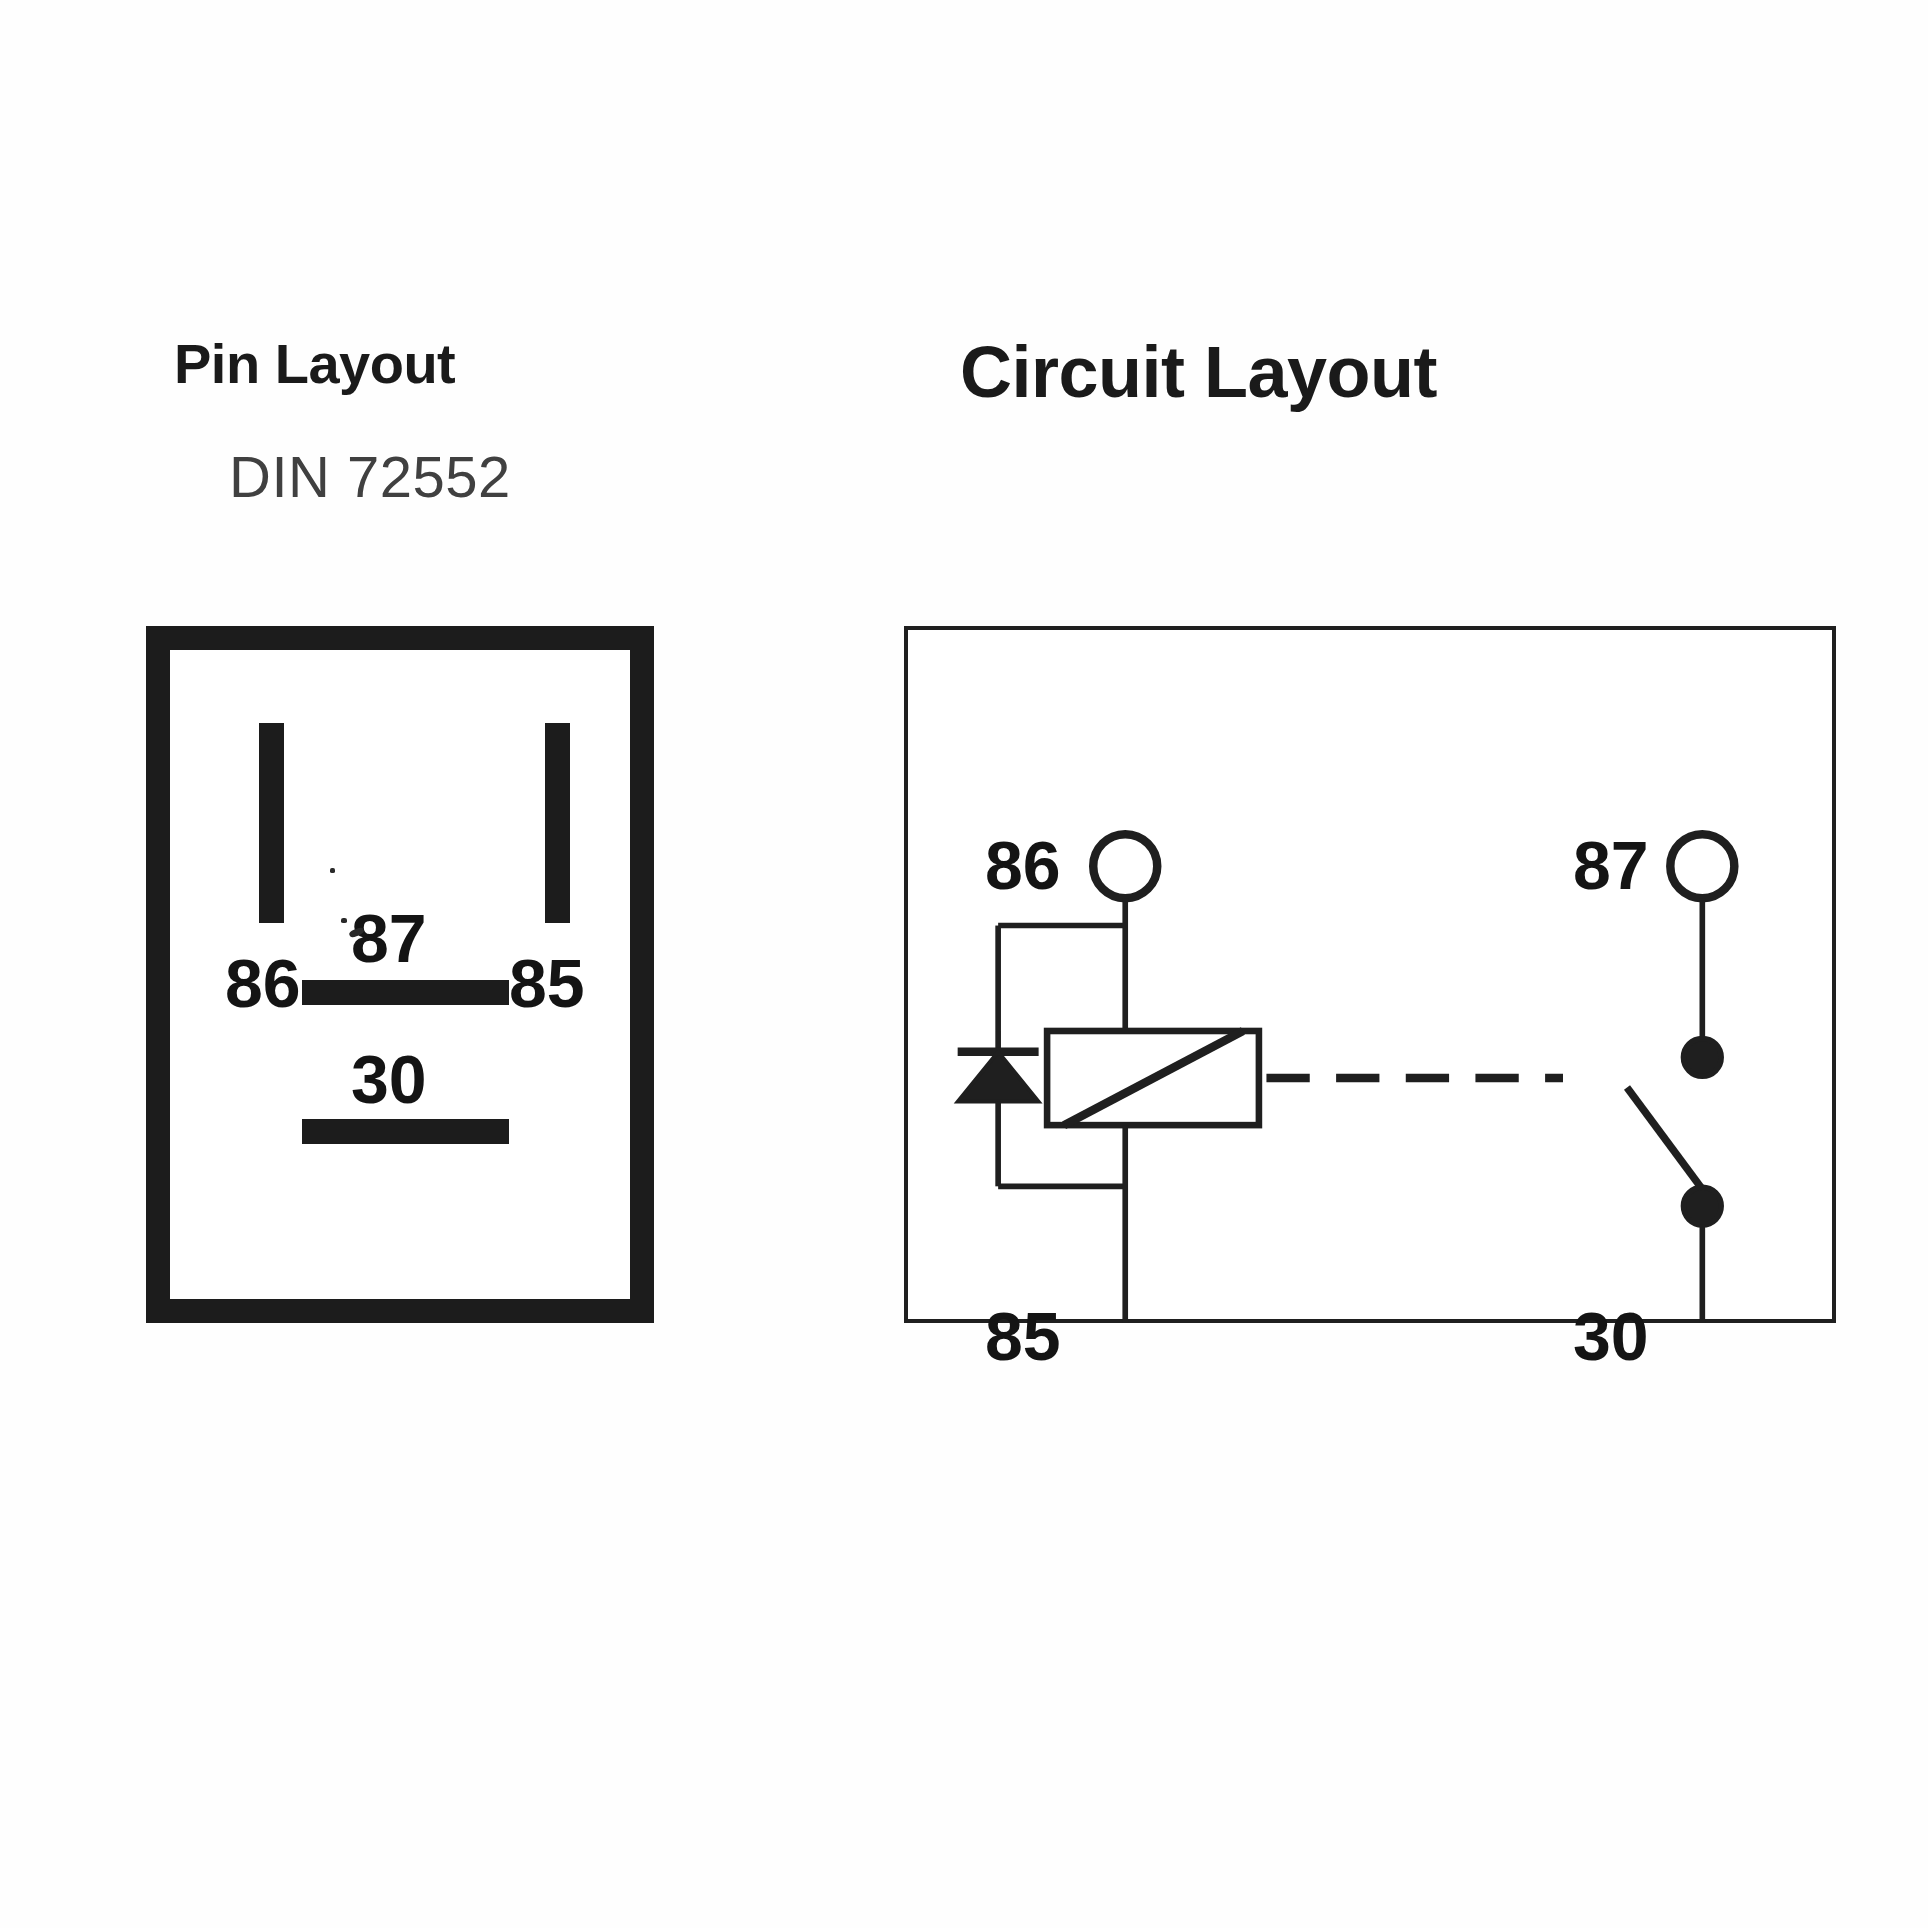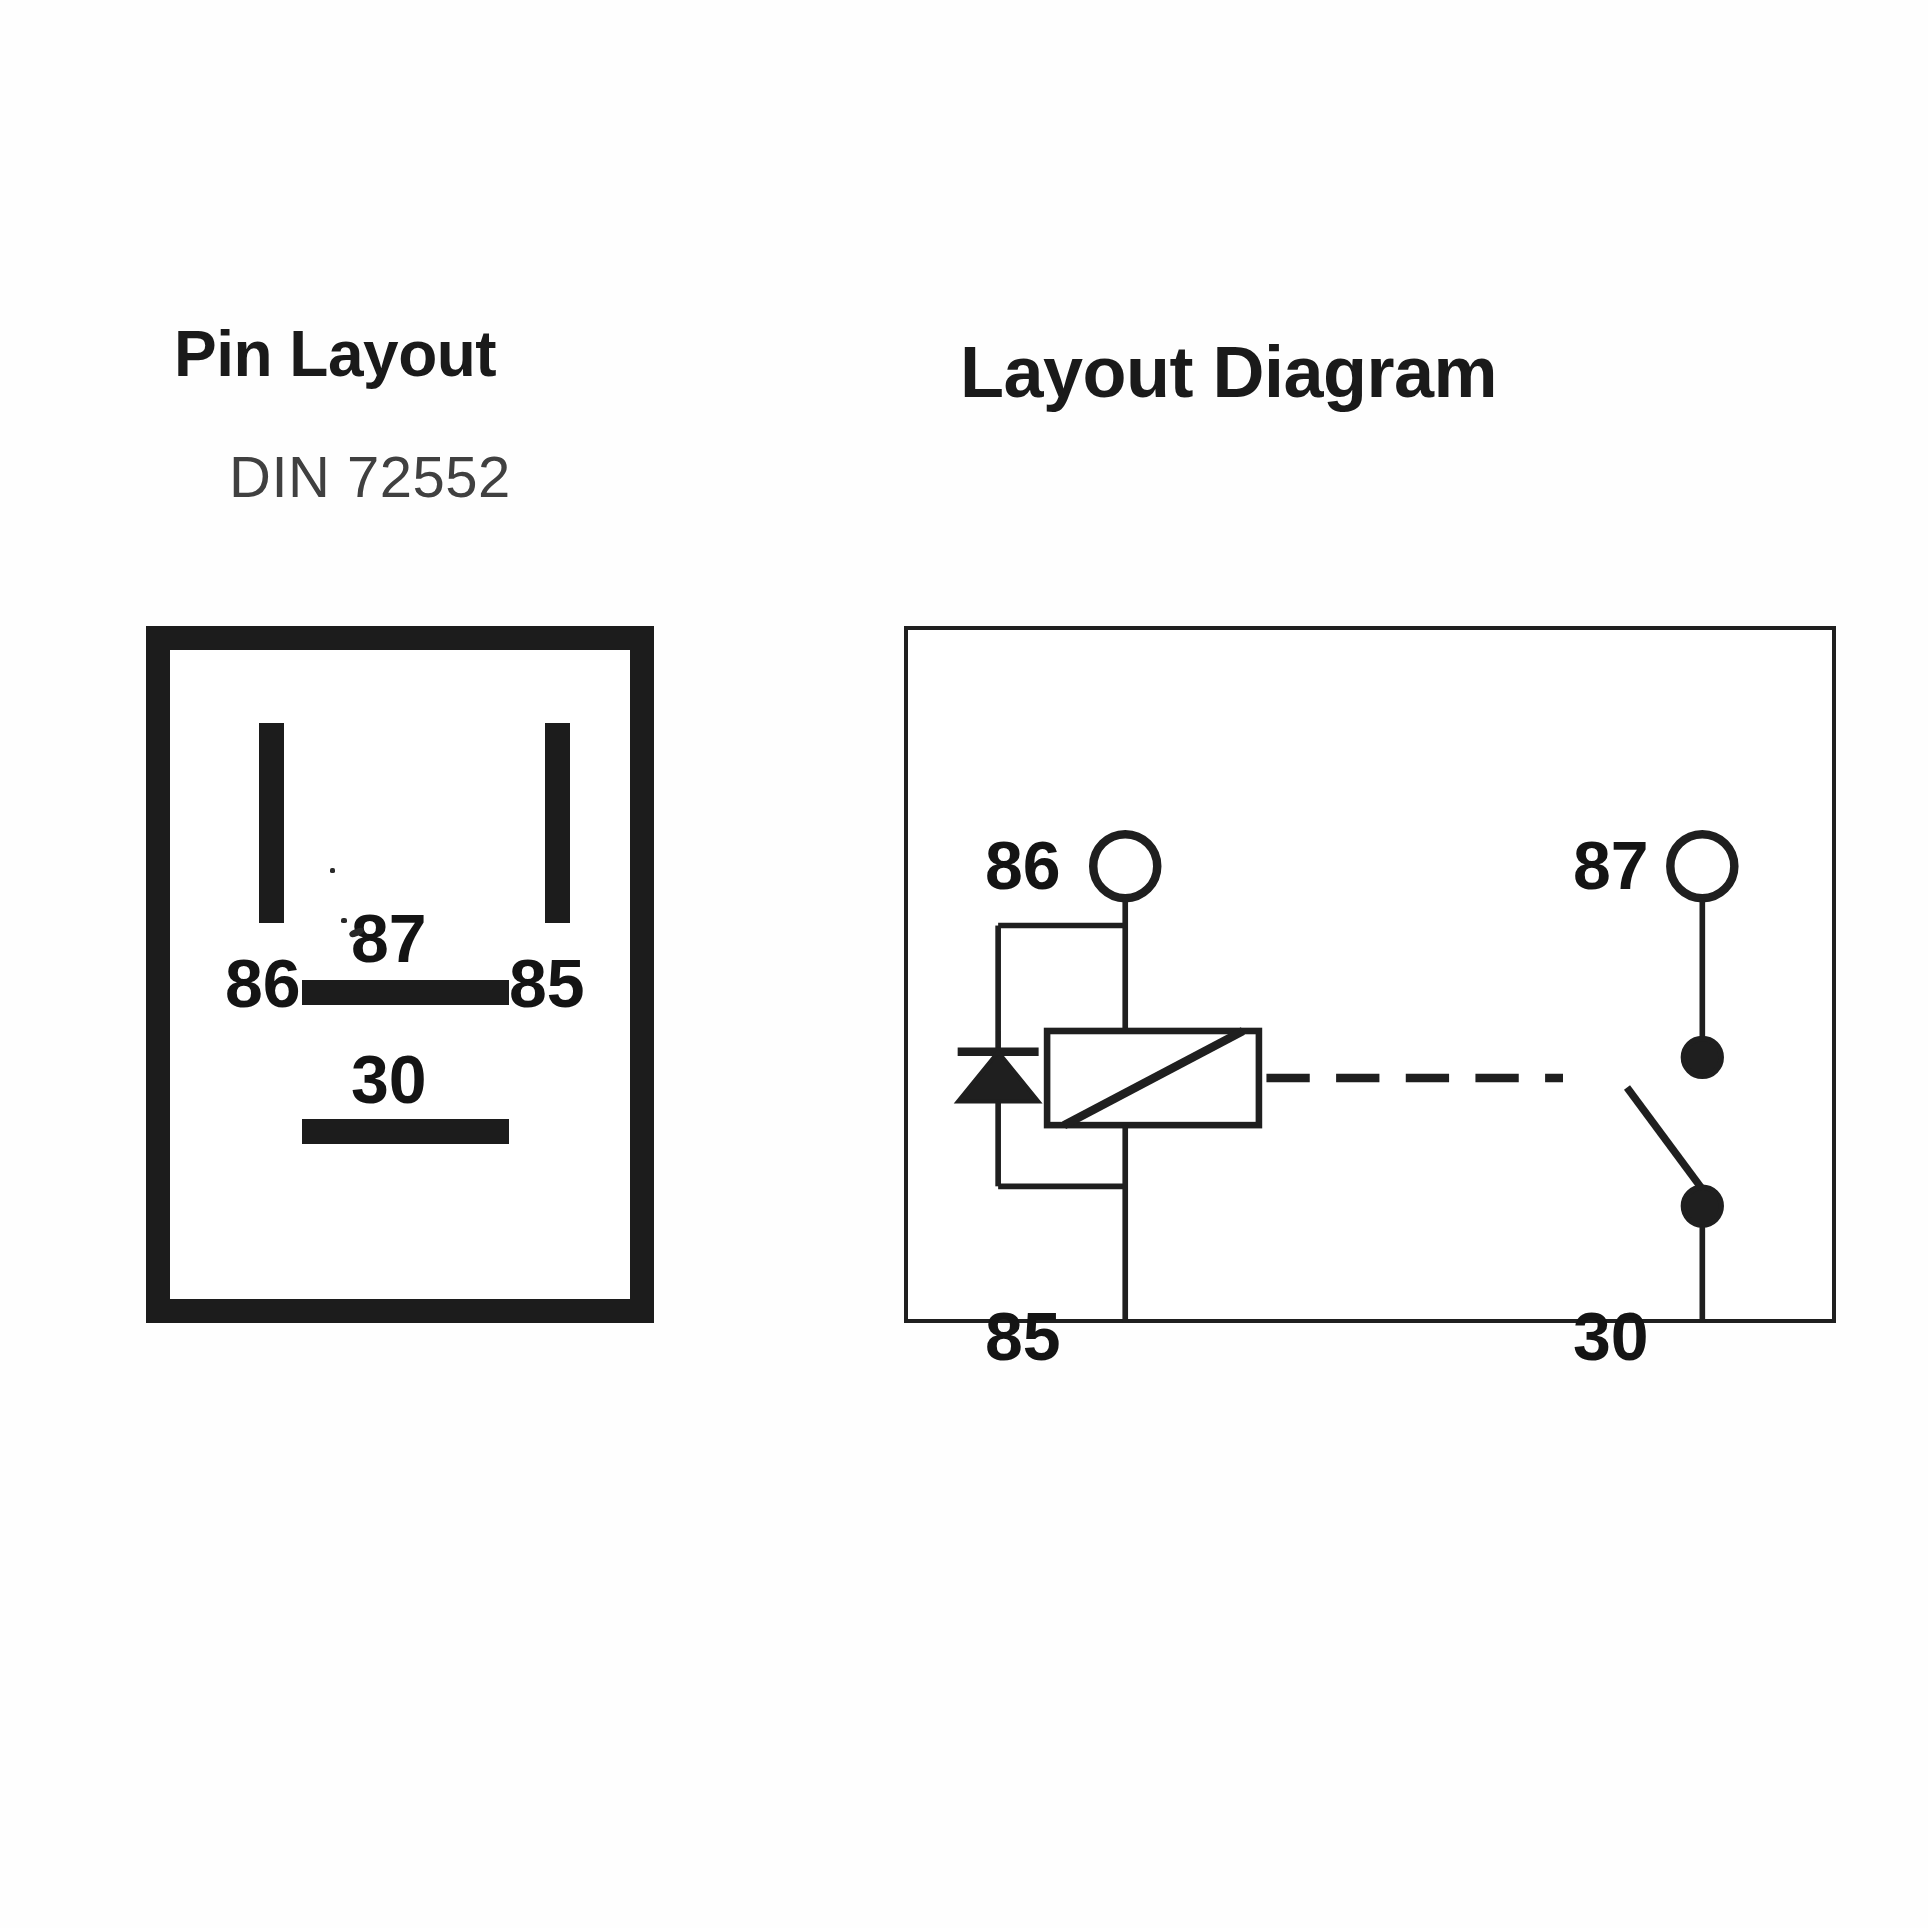--- a/index.html
+++ b/index.html
@@ -26,22 +26,22 @@
   
   .panel-title {
     position: absolute;
     font-weight: bold;
     color: #1a1a1a;
     white-space: nowrap;
     letter-spacing: -0.5px;
   }
   #pin-title {
     left: 174px;
-    top: 317px;
-    font-size: 64px;
+    top: 331px;
+    font-size: 56px;
   }
   #pin-subtitle {
     position: absolute;
     left: 229px;
     top: 443px;
     font-size: 58px;
     font-weight: normal;
     color: #404040;
     white-space: nowrap;
     letter-spacing: 0.5px;
@@ -166,21 +166,21 @@
       <div class="pin-label" id="pin-label-85">85</div>
       <div class="pin-label" id="pin-label-87">87</div>
       <div class="pin-label" id="pin-label-30">30</div>
 
       <div class="speck" id="speck-a"></div>
       <div class="speck" id="speck-b"></div>
       <div class="speck" id="speck-c"></div>
     </div>
   </div>
 
-  <div class="panel-title" id="circuit-title">Layout Diagram</div>
+  <div class="panel-title" id="circuit-title">Circuit Layout</div>
 
   <div id="circuit-panel">
     <div id="circuit-frame"></div>
 
     <svg id="circuit-svg" viewBox="0 0 990 740">
       <g stroke="#1f1f1f" fill="none" stroke-width="6" stroke-linecap="butt">
 
         <circle cx="235" cy="255" r="34" stroke-width="9"></circle>
         <line x1="235" y1="289" x2="235" y2="430"></line>
 

